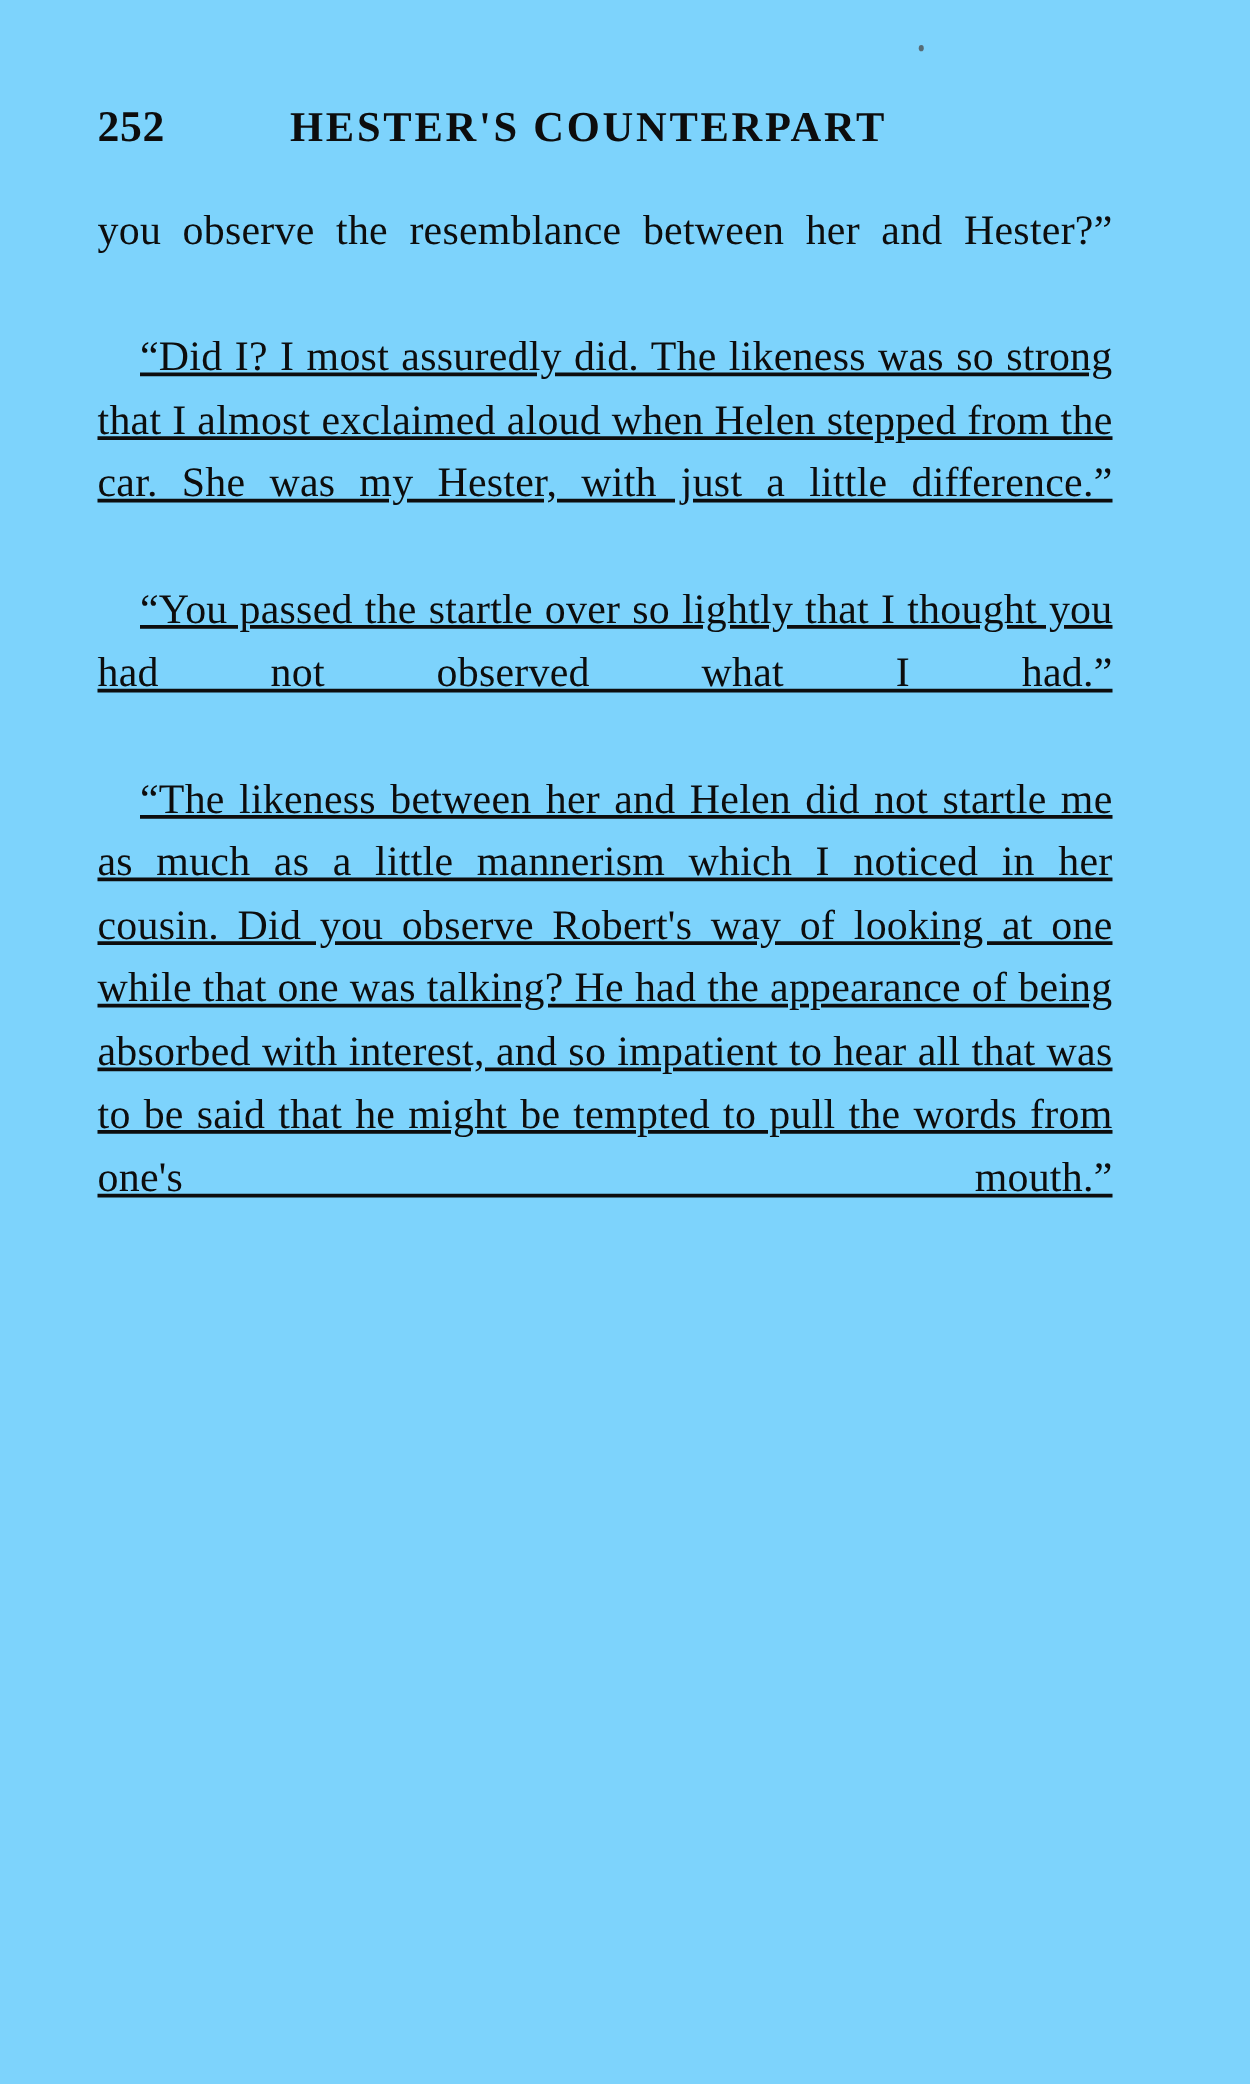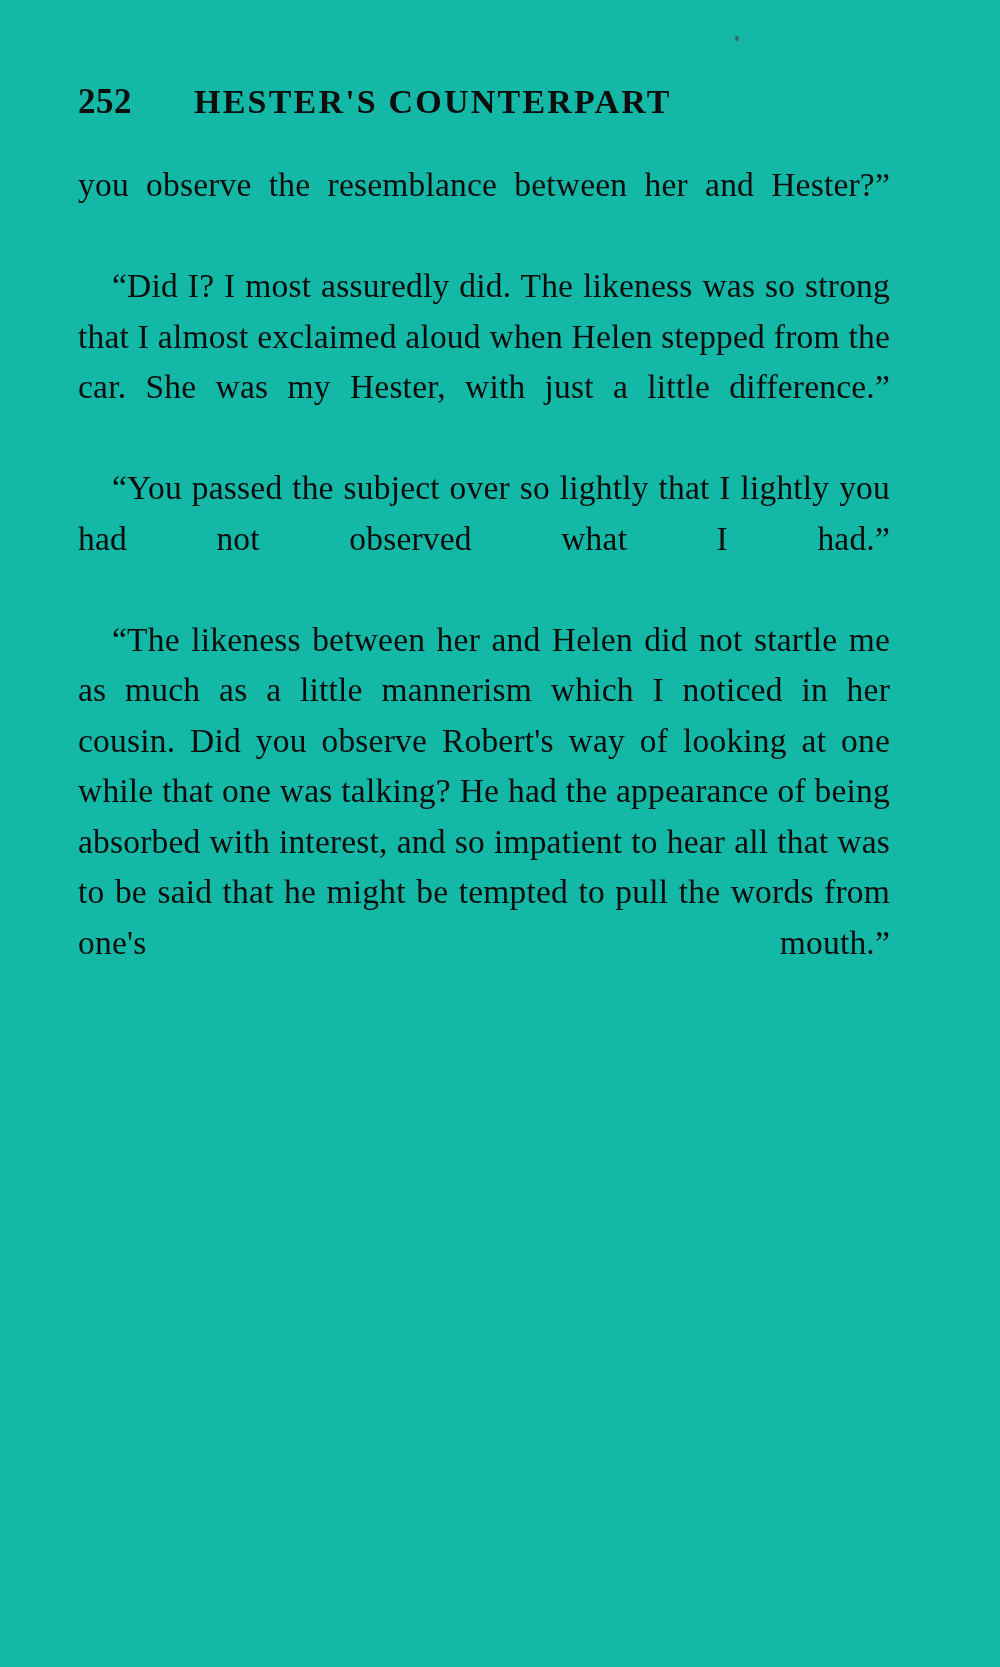--- a/index.html
+++ b/index.html
@@ -14,21 +14,21 @@
     color: #0d0d0d;
     position: relative;
     overflow: hidden;
   }
   .page {
     position: absolute;
     left: 0;
     top: 0;
     width: 1000px;
     height: 1667px;
-    background: #14b8a6;
+    background: #7dd3fc;
   }
   .speck {
     position: absolute;
     left: 735px;
     top: 36px;
     width: 4px;
     height: 5px;
     background: #4a4a4a;
     border-radius: 50%;
     opacity: 0.75;
@@ -45,40 +45,41 @@
   .folio {
     font-size: 35px;
     font-weight: 700;
     letter-spacing: 0.5px;
     font-family: "Liberation Serif", serif;
   }
   .running-head {
     font-size: 34px;
     font-weight: 700;
     letter-spacing: 2.2px;
-    margin-left: 62px;
+    margin-left: 100px;
     font-family: "Liberation Serif", serif;
   }
   .body-text {
     position: absolute;
     left: 78px;
     top: 160px;
     width: 812px;
   }
   .para {
     margin: 0;
     font-size: 33.5px;
     line-height: 50.5px;
     text-align: justify;
     text-justify: inter-word;
     font-family: "Liberation Serif", serif;
     letter-spacing: 0.2px;
   }
   .para.indent {
     text-indent: 34px;
+    text-decoration: underline;
   }
   .para + .para {
     margin-top: 0px;
   }
   
   .para::after {
     content: "";
     display: inline-block;
     width: 100%;
   }
@@ -91,17 +92,17 @@
   <div class="speck"></div>
 
   <div class="header">
     <span class="folio">252</span>
     <span class="running-head">HESTER'S COUNTERPART</span>
   </div>
 
   <div class="body-text">
     <p class="para">you observe the resemblance between her and Hester?”</p>
     <p class="para indent">“Did I?  I most assuredly did.  The likeness was so strong that I almost exclaimed aloud when Helen stepped from the car.  She was my Hester, with just a little difference.”</p>
-    <p class="para indent">“You passed the subject over so lightly that I lightly you had not observed what I had.”</p>
+    <p class="para indent">“You passed the startle over so lightly that I thought you had not observed what I had.”</p>
     <p class="para indent">“The likeness between her and Helen did not startle me as much as a little mannerism which I noticed in her cousin.  Did you observe Robert's way of looking at one while that one was talking?  He had the appearance of being absorbed with interest, and so impatient to hear all that was to be said that he might be tempted to pull the words from one's mouth.”</p>
   </div>
 
 </div>
 
 </body></html>

